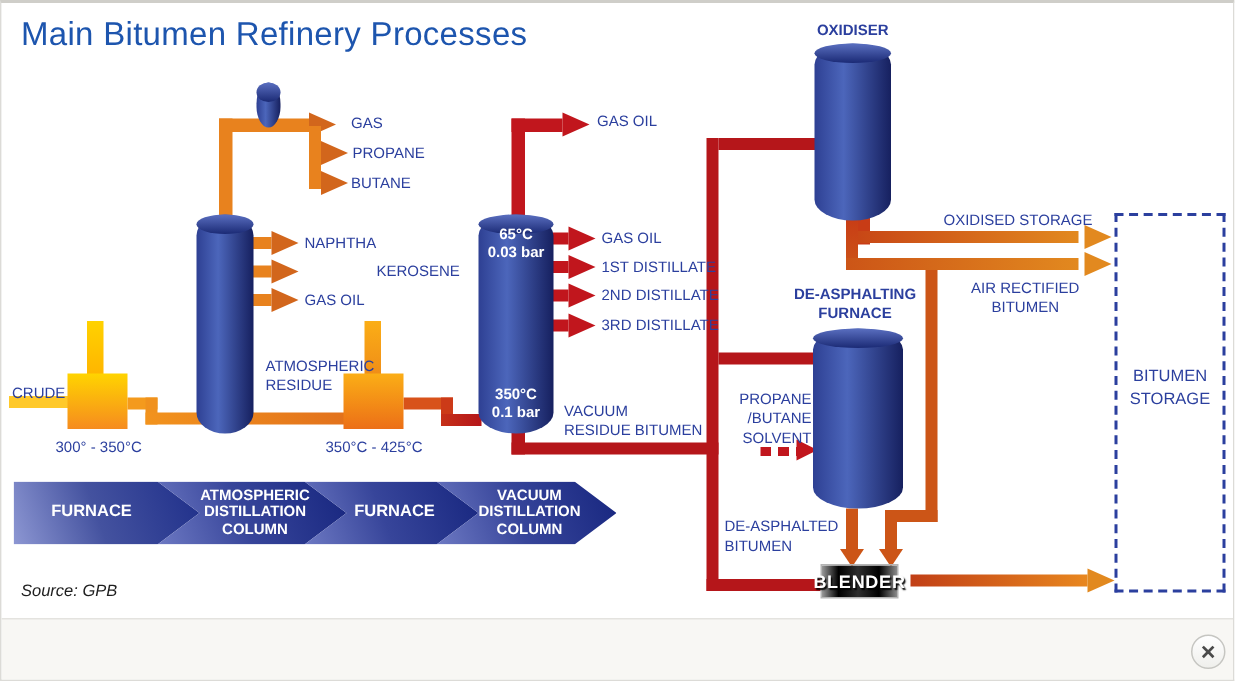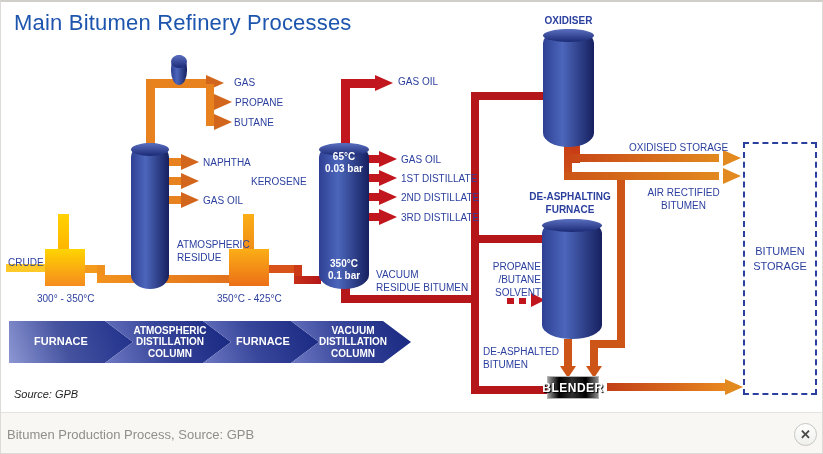--- a/index.html
+++ b/index.html
@@ -193,18 +193,17 @@
 COLUMN</div>
     <div class="chev notch" style="left:202px;width:116px;font-size:11px;">FURNACE</div>
     <div class="chev notch" style="left:290px;width:120px;">VACUUM
 DISTILLATION
 COLUMN</div>
 
     <div class="source">Source: GPB</div>
   </div>
 
   <div class="caption-bar">
-    <div class="caption-text">Bitumen Production Process, Source: GPB</div>
     <div class="close-btn">
       <span>✕</span>
     </div>
   </div>
 </div>
 
 </body></html>

